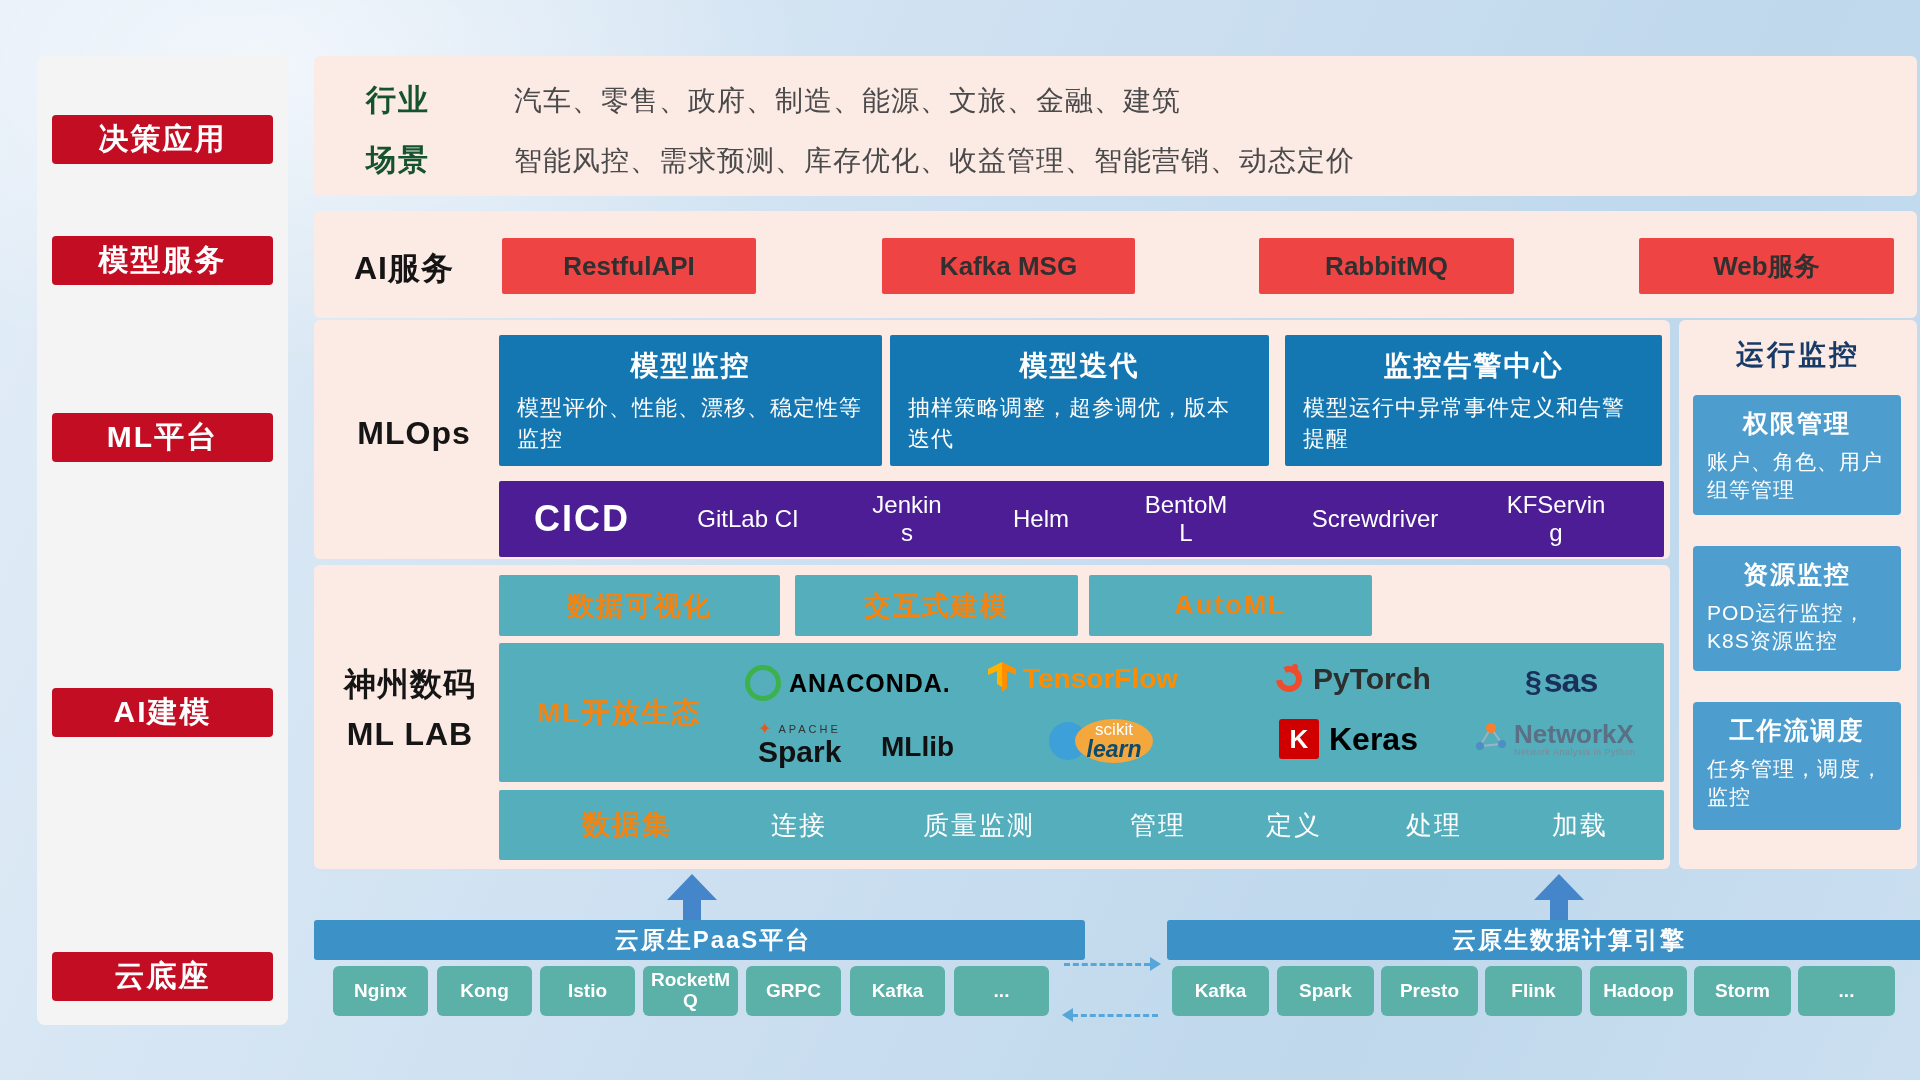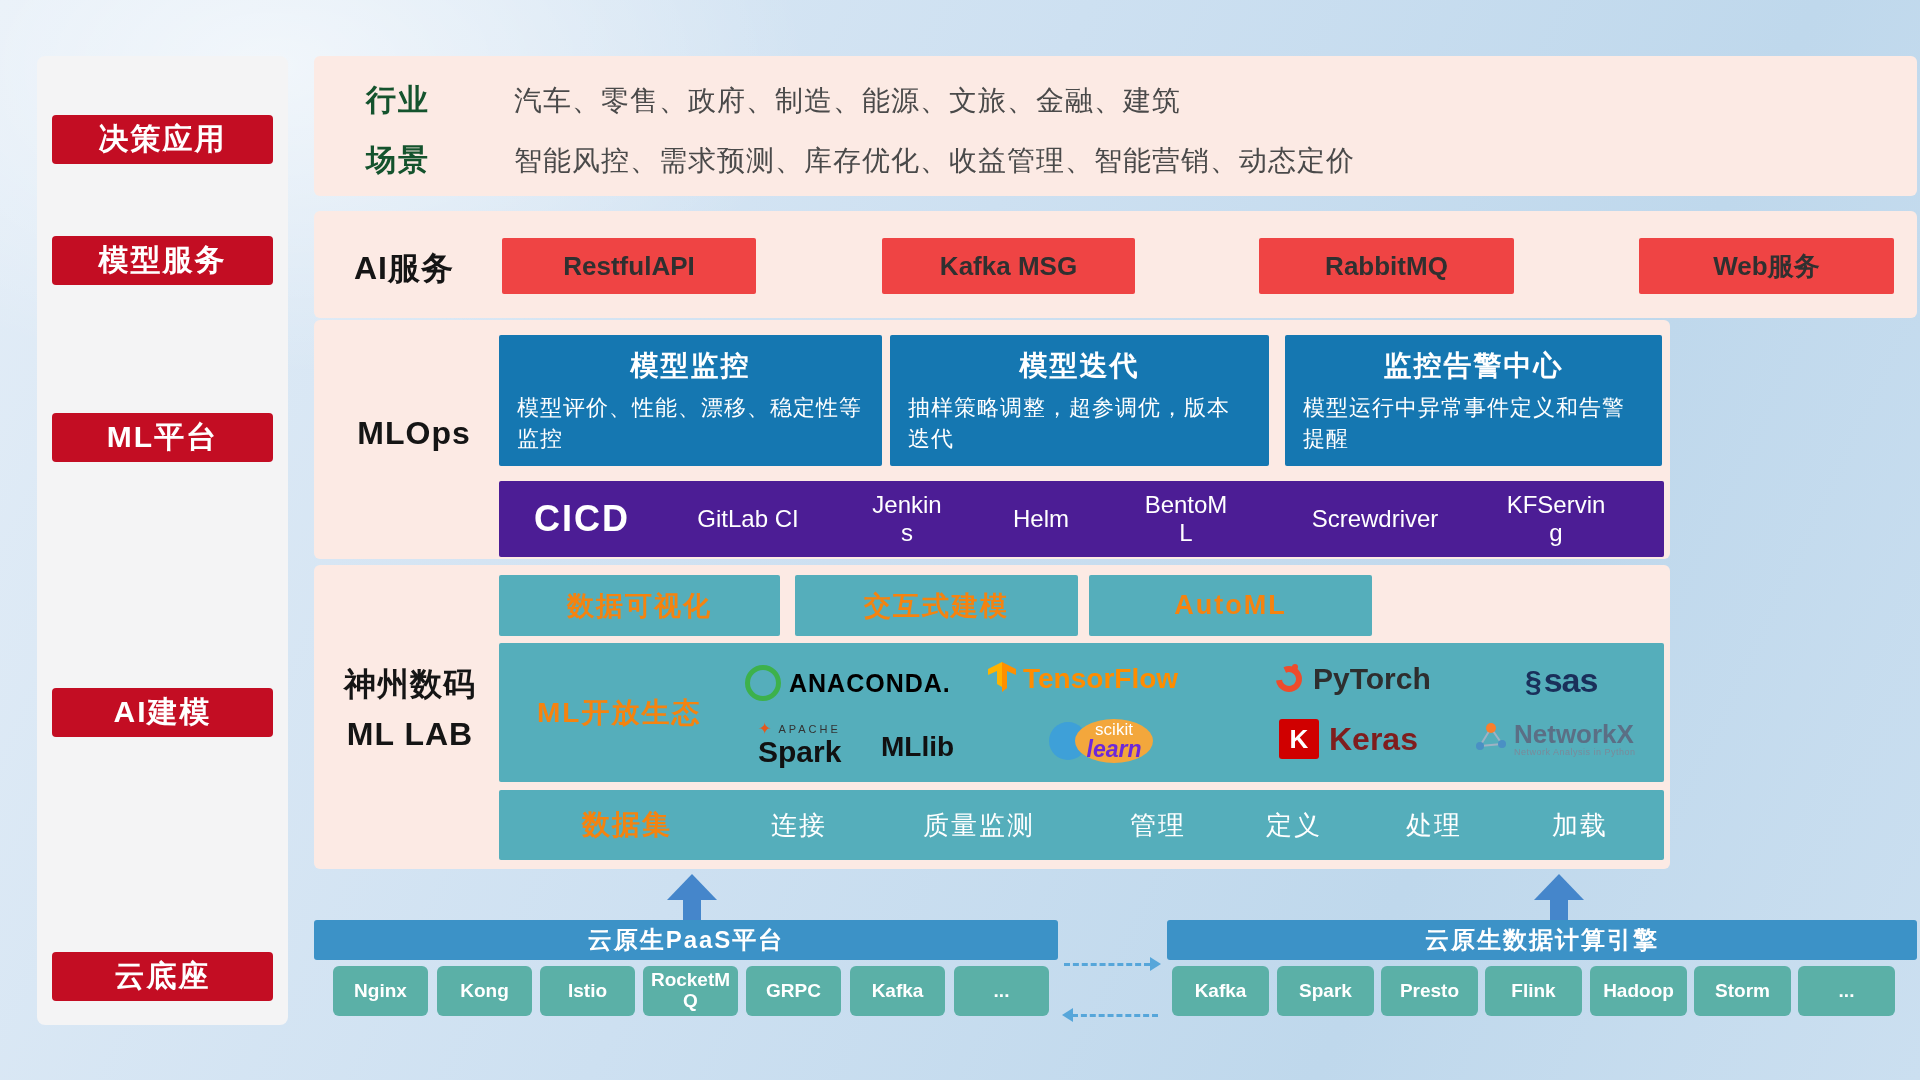--- a/index.html
+++ b/index.html
@@ -51,33 +51,33 @@
   .sas-text{color:#1a2f5a;font-size:34px;font-weight:bold;letter-spacing:-1px;}
   .spark-col{display:flex;flex-direction:column;align-items:flex-start;line-height:1;}
   .spark-top{font-size:11px;letter-spacing:3px;color:#333;display:flex;align-items:center;gap:4px;}
   .spark-star{color:#e3591f;font-size:16px;}
   .spark-word{font-size:30px;font-weight:bold;color:#111;}
   .mllib-text{font-size:28px;font-weight:bold;color:#111;}
   .sk-blue{width:38px;height:38px;border-radius:50%;background:#3ea0d8;}
   .sk-badge{width:78px;height:44px;border-radius:50%;background:#f3a73c;margin-left:-12px;
     display:flex;flex-direction:column;align-items:center;justify-content:center;line-height:1;}
   .sk-top{font-size:17px;color:#fff;}
-  .sk-main{font-size:23px;font-weight:bold;font-style:italic;color:#6d28d9;}
+  .sk-main{font-size:23px;font-weight:bold;font-style:italic;color:#0c4a6e;}
   .keras-mark{width:40px;height:40px;background:#d00000;border-radius:3px;color:#fff;font-size:26px;font-weight:bold;
     display:flex;align-items:center;justify-content:center;}
-  .keras-text{font-size:32px;font-weight:bold;color:#7f1d1d;margin-left:10px;}
+  .keras-text{font-size:32px;font-weight:bold;color:#000000;margin-left:10px;}
   .nx-col{display:flex;flex-direction:column;line-height:1.1;margin-left:4px;}
   .nx-text{font-size:26px;font-weight:bold;color:#5b6f85;}
   .nx-sub{font-size:9px;color:#7a8a9a;letter-spacing:0.5px;}
   .ds-bar{position:absolute;left:185px;top:225px;width:1165px;height:70px;background:#55aebb;border-radius:2px;}
   .ds-label{position:absolute;top:50%;transform:translate(-50%,-50%);color:#f5830f;font-size:28px;font-weight:bold;letter-spacing:2px;}
   .ds-item{position:absolute;top:50%;transform:translate(-50%,-50%);color:#fff;font-size:26px;letter-spacing:2px;}
   
   .bar-header{position:absolute;top:920px;height:40px;background:#3c92c7;border-radius:3px;color:#fff;
-    font-size:24px;font-weight:bold;display:flex;align-items:center;justify-content:center;letter-spacing:2px;}
+    font-size:24px;font-weight:bold;display:flex;align-items:center;justify-content:center;letter-spacing:2px;padding-left:27px;}
   .chip{position:absolute;top:966px;height:50px;background:#5bb0a7;border-radius:6px;color:#fff;font-weight:bold;
     font-size:19px;display:flex;align-items:center;justify-content:center;text-align:center;line-height:1.1;
     word-break:break-all;padding:0 3px;box-sizing:border-box;}
   
   .up-tri{position:absolute;width:0;height:0;border-left:25px solid transparent;border-right:25px solid transparent;
     border-bottom:26px solid #4586cb;}
   .up-stem{position:absolute;width:18px;height:21px;background:#4586cb;}
   .dash-line{position:absolute;width:86px;border-top:3px dashed #56a6da;}
   .dash-head-r{position:absolute;width:0;height:0;border-top:7px solid transparent;border-bottom:7px solid transparent;
     border-left:11px solid #56a6da;}
@@ -132,20 +132,35 @@
       <div class="cicd-title">CICD</div>
       <div class="cicd-item" style="left:184px;width:130px;white-space:nowrap">GitLab CI</div>
       <div class="cicd-item" style="left:368px;width:80px">Jenkins</div>
       <div class="cicd-item" style="left:502px;width:80px">Helm</div>
       <div class="cicd-item" style="left:643px;width:88px">BentoML</div>
       <div class="cicd-item" style="left:812px;width:128px">Screwdriver</div>
       <div class="cicd-item" style="left:1005px;width:104px">KFServing</div>
     </div>
   </div>
 
+  <div class="panel" style="left:1679px;top:320px;width:238px;height:549px">
+    <div class="mon-title">运行监控</div>
+    <div class="lb-card" style="top:75px;height:120px">
+      <div class="lb-t">权限管理</div>
+      <div class="lb-d">账户、角色、用户组等管理</div>
+    </div>
+    <div class="lb-card" style="top:226px;height:125px">
+      <div class="lb-t">资源监控</div>
+      <div class="lb-d">POD运行监控，K8S资源监控</div>
+    </div>
+    <div class="lb-card" style="top:382px;height:128px">
+      <div class="lb-t">工作流调度</div>
+      <div class="lb-d">任务管理，调度，监控</div>
+    </div>
+  </div>
 
   <div class="panel" style="left:314px;top:565px;width:1356px;height:304px">
     <div class="lab-label">
       <div>神州数码</div>
       <div>ML LAB</div>
     </div>
 
     <div class="teal-box" style="left:185px;width:281px">数据可视化</div>
     <div class="teal-box" style="left:481px;width:283px">交互式建模</div>
     <div class="teal-box" style="left:775px;width:283px">AutoML</div>

